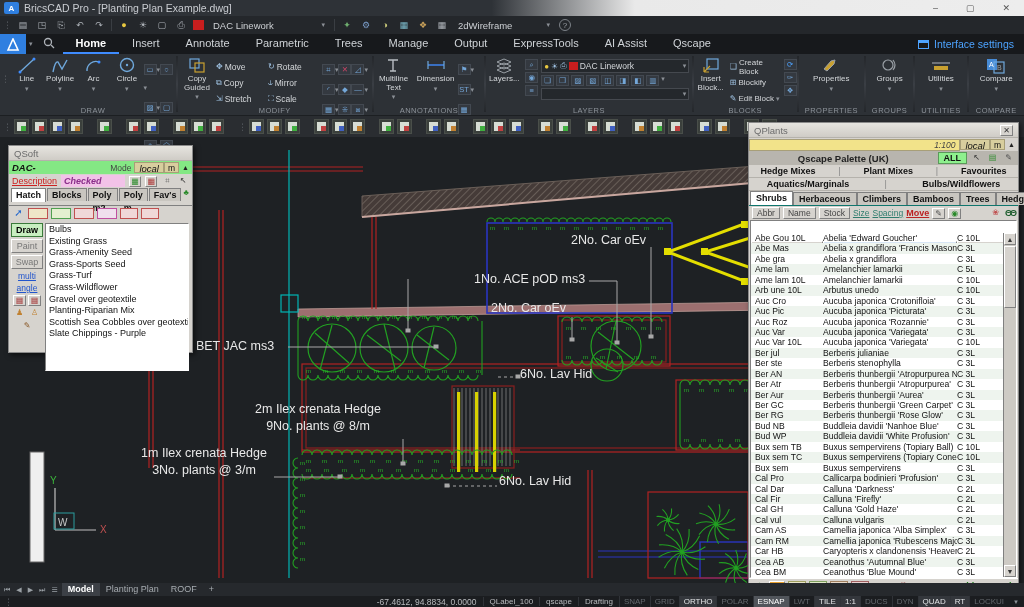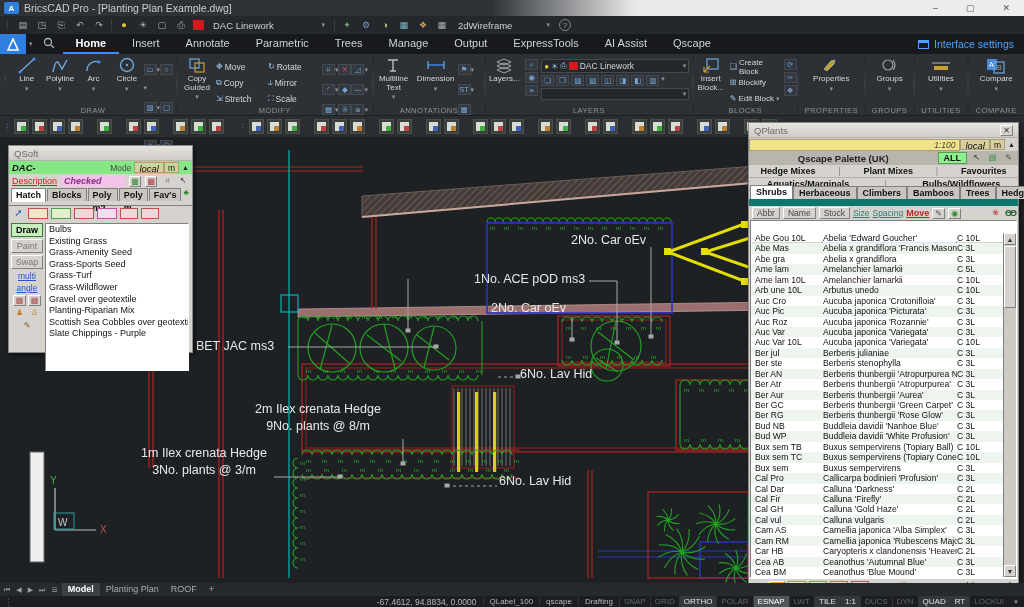--- a/index.html
+++ b/index.html
@@ -105,21 +105,21 @@
   
   #qplants { top:122px; left:748px; width:271px; height:472px; z-index:5; }
   #qp-yellow { height:13px; display:flex; align-items:center; }
   #qp-field { flex:1; background:#f2e38a; border:1px solid #a89f78; height:12px; display:flex; align-items:center; justify-content:flex-end; }
   #qp-scale { font-style:italic; font-size:8.5px; color:#444; padding-right:4px; }
   #qp-gray { height:14px; background:#b8b5ae; display:flex; align-items:center; padding:0 3px; gap:3px; }
   #qp-gray .ttl { flex:1; text-align:center; font-weight:bold; font-size:9.5px; color:#222; }
   #qp-all { background:#8ef08e; font-weight:bold; font-size:9px; padding:0 5px; height:12px; line-height:11px; border:1px solid #5a9a5a; }
   .tabrow1 { height:13px; display:flex; justify-content:space-around; align-items:center; font-weight:bold; font-size:9px; border-bottom:1px solid #b5b2ac; }
   .tabrow1 .sep { color:#888; font-weight:normal; }
-  #qp-tabs3 { height:15px; display:flex; align-items:flex-end; padding:0 1px; border-bottom:7px solid #0f766e; }
+  #qp-tabs3 { height:15px; display:flex; align-items:flex-end; padding:0 1px; border-bottom:1px solid #0f766e; }
   #qp-tabs3 .qtab { padding:0 5px; }
   #qp-filter { height:14px; display:flex; align-items:center; gap:3px; padding:0 3px; font-size:8.5px; }
   .fcell { padding:0 4px; height:12px; line-height:11px; color:#444; font-size:8.5px; }
   .flink { color:#2e7d6e; text-decoration:underline; }
   .fused { color:#bb2222; font-weight:bold; text-decoration:underline; font-size:9px; }
   #qp-filter .right { margin-left:auto; display:flex; gap:3px; align-items:center; }
   .binoc { color:#1c5c2c; font-weight:bold; font-size:9px; letter-spacing:-2px; }
   #qp-table { position:relative; height:358px; margin:0 1px; background:#fff; border:1px solid; border-color:#808080 #fff #fff #808080; }
   #qp-head { display:flex; height:12px;margin-top:20px; }
   .hcell { font-size:8.5px; line-height:10px; padding-left:4px; color:#222; }

